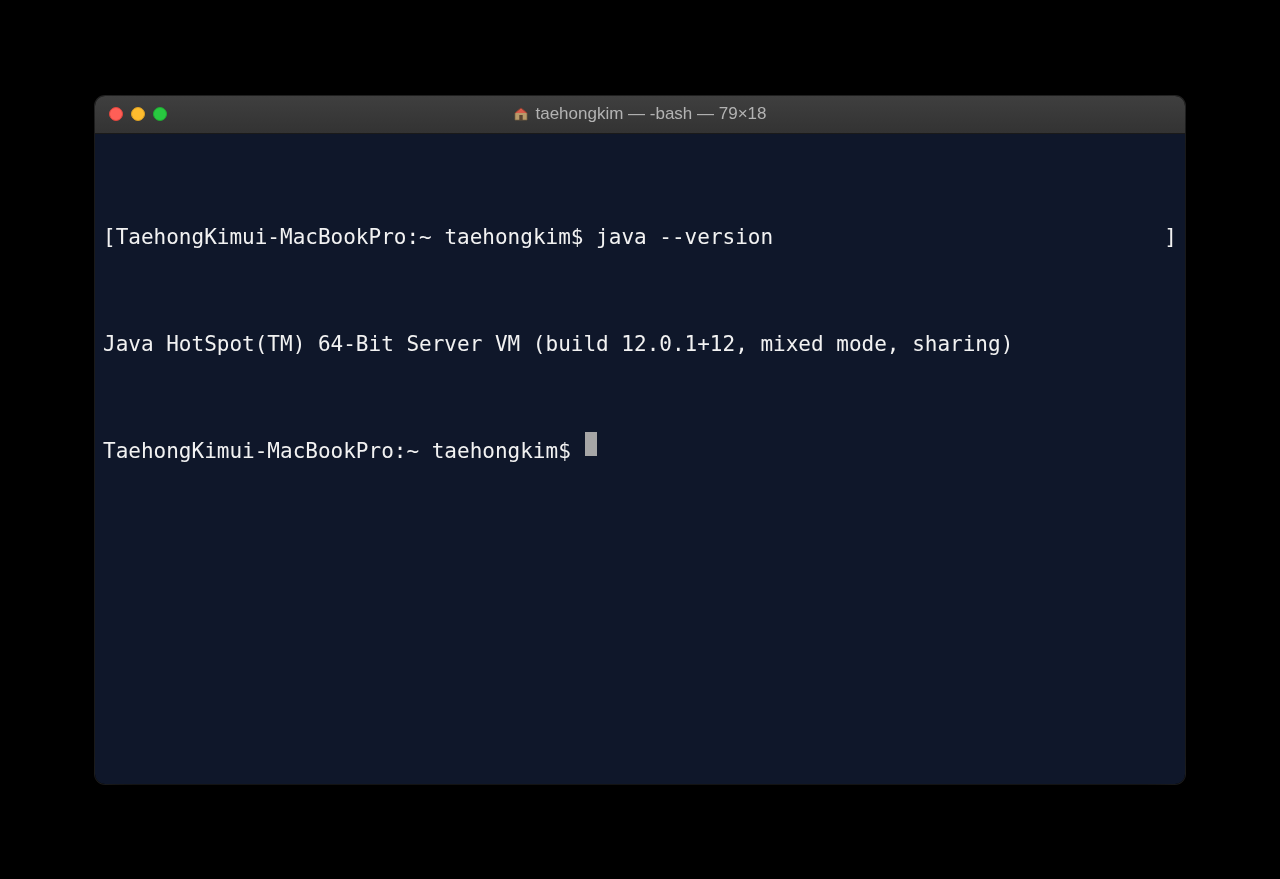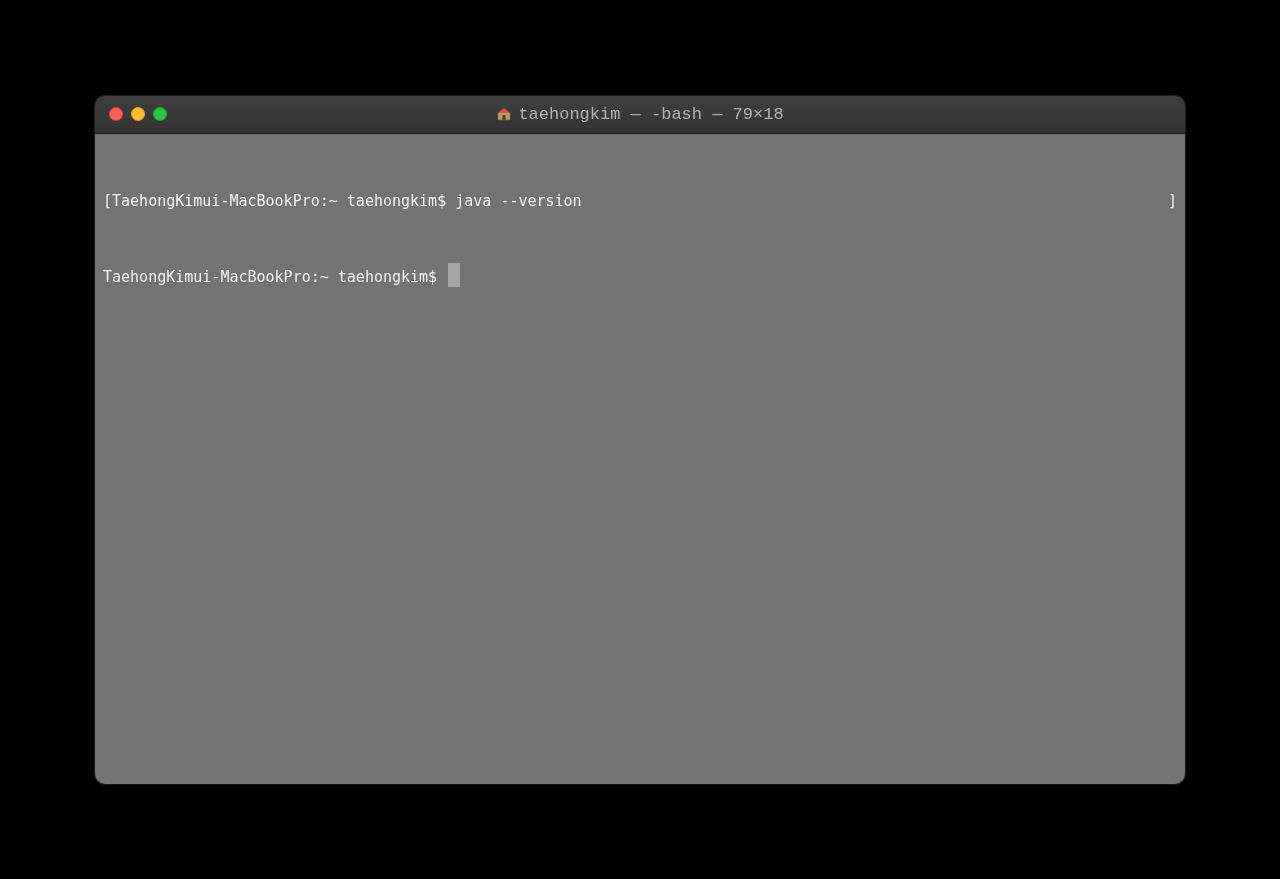--- a/index.html
+++ b/index.html
@@ -63,29 +63,29 @@
       width: 16px;
       height: 16px;
       display: inline-flex;
       align-items: center;
       justify-content: center;
       pointer-events: none;
     }
     .title-text {
       color: #b3b3b3;
       font-size: 17px;
-      font-family: Liberation Mono, monospace;
+      font-family: Liberation Sans, sans-serif;
       font-weight: 400;
     }
     .terminal-body {
       flex: 1;
-      background: #737373;
-      padding: 4px 8px;
+      background: #0f172a;
+      padding: 15px 8px;
       color: #f2f2f2;
-      font-size: 15px;
+      font-size: 21px;
       line-height: 1.7;
       white-space: pre;
       overflow: hidden;
       position: relative;
     }
     .line {
       display: flex;
     }
     .line-bracket {
       color: #f2f2f2;
@@ -127,15 +127,16 @@
       </span>
       <span class="title-text">taehongkim — -bash — 79×18</span>
     </div>
   </div>
 
   <div class="terminal-body">
     <div class="line1-wrap">
       <span><span class="line-bracket">[</span><span>TaehongKimui-MacBookPro:~ taehongkim$ </span><span>java --version</span></span>
       <span class="right-bracket">]</span>
     </div>
+    <div class="line"><span>Java HotSpot(TM) 64-Bit Server VM (build 12.0.1+12, mixed mode, sharing)</span></div>
     <div class="line"><span>TaehongKimui-MacBookPro:~ taehongkim$ </span><span class="cursor"></span></div>
   </div>
 </div>
 
 </body></html>

